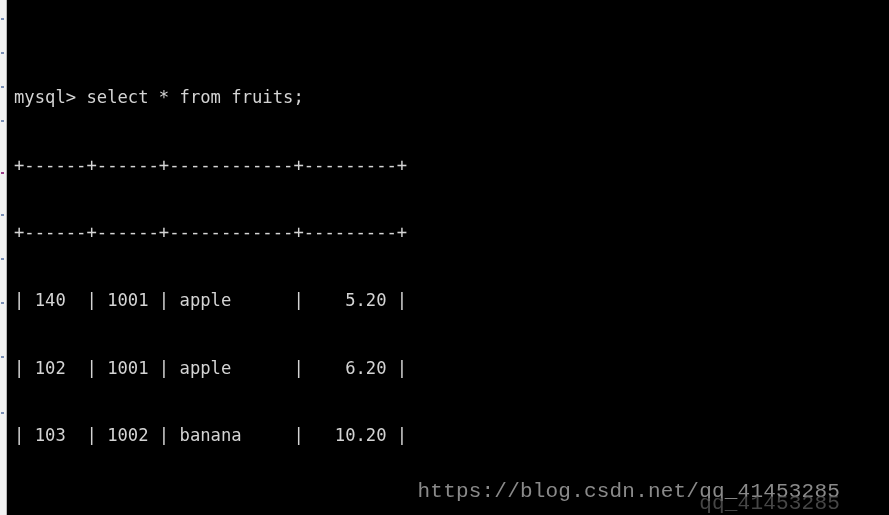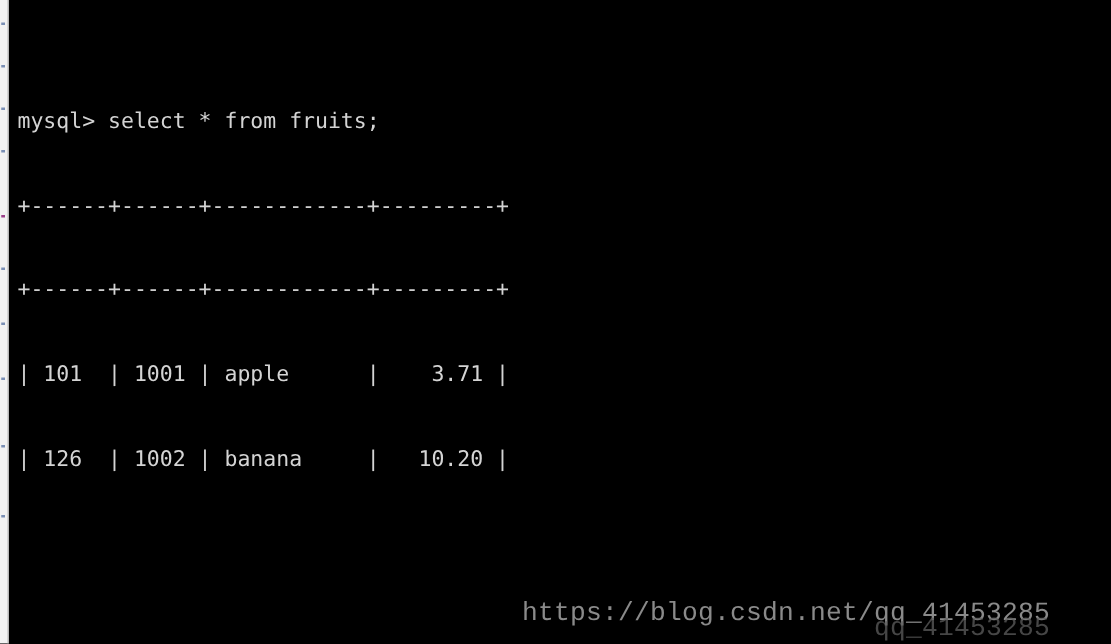--- a/index.html
+++ b/index.html
@@ -88,22 +88,23 @@
     <div class="tick" style="top:356px"></div>
     <div class="tick" style="top:412px"></div>
   </div>
 
   <div id="console">
 
     
     <span class="line">mysql&gt; select * from fruits;</span>
     <span class="line">+------+------+------------+---------+</span>
     <span class="line">+------+------+------------+---------+</span>
-    <span class="line">| 101  | 1001 | apple      |    3.71 |</span>
-    <span class="line">| 126  | 1002 | banana     |   10.20 |</span>
+    <span class="line">| 140  | 1001 | apple      |    5.20 |</span>
+    <span class="line">| 102  | 1001 | apple      |    6.20 |</span>
+    <span class="line">| 103  | 1002 | banana     |   10.20 |</span>
     
     
     
     
     
     
     
 
     
     

